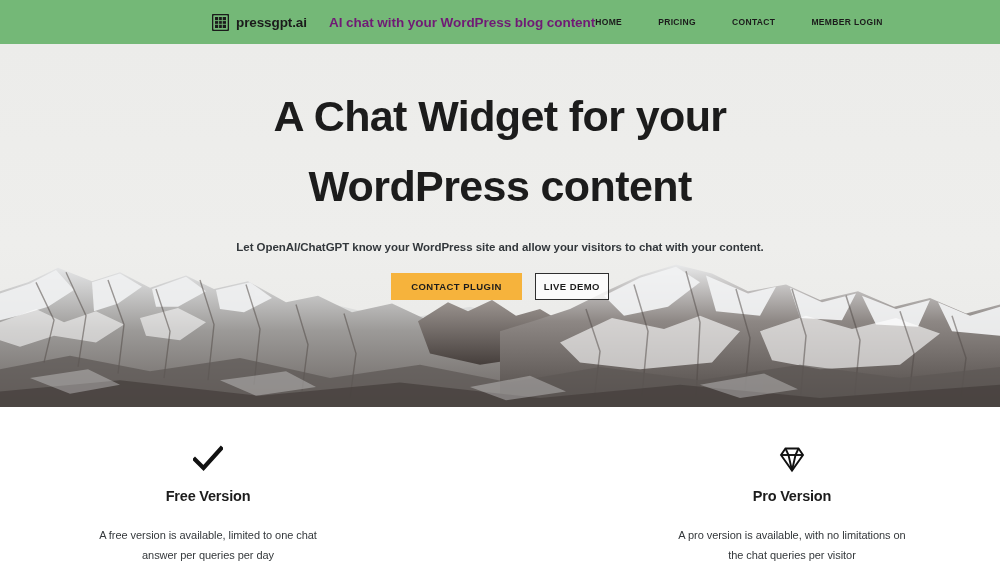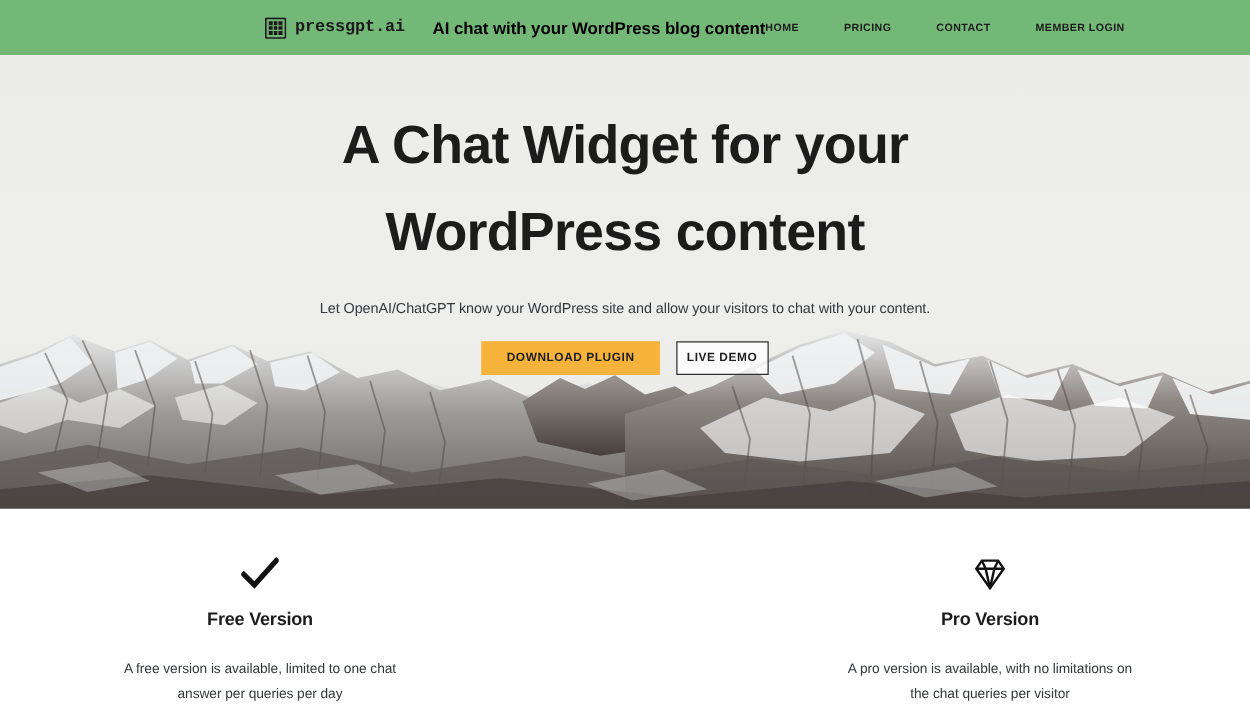--- a/index.html
+++ b/index.html
@@ -54,27 +54,26 @@
     flex: 0 0 auto;
     display: block;
   }
 
   .brand-name {
     font-size: 13.5px;
     font-weight: 700;
     color: #1b1b1b;
     letter-spacing: -0.1px;
     white-space: nowrap;
-    font-family: Liberation Mono, monospace;
   }
 
   .tagline {
     font-size: 13.5px;
     font-weight: 700;
-    color: #000000;
+    color: #701a75;
     margin-left: 22px;
     white-space: nowrap;
     letter-spacing: -0.05px;
   }
 
   .nav {
     margin-left: auto;
     display: flex;
     align-items: center;
     gap: 36px;
@@ -119,21 +118,21 @@
     font-size: 43px;
     font-weight: 700;
     color: #1c1c1c;
     line-height: 1.62;
     letter-spacing: -0.6px;
   }
 
   .hero-sub {
     margin-top: 20px;
     font-size: 11.5px;
-    font-weight: 400;
+    font-weight: 700;
     color: #33383c;
     letter-spacing: -0.05px;
   }
 
   .hero-actions {
     margin-top: 20px;
     display: flex;
     justify-content: center;
     align-items: stretch;
     gap: 13px;
@@ -351,21 +350,21 @@
 
     <div class="hero-content">
       <h1 class="hero-title">
         <span>A Chat Widget for your</span><br>
         <span>WordPress content</span>
       </h1>
 
       <p class="hero-sub">Let OpenAI/ChatGPT know your WordPress site and allow your visitors to chat with your content.</p>
 
       <div class="hero-actions">
-        <button class="btn btn-primary">DOWNLOAD PLUGIN</button>
+        <button class="btn btn-primary">CONTACT PLUGIN</button>
         <button class="btn btn-secondary">LIVE DEMO</button>
       </div>
     </div>
   </section>
 
   <section class="features">
     <div class="features-row">
 
       <div class="feature">
         <div class="feature-icon">

